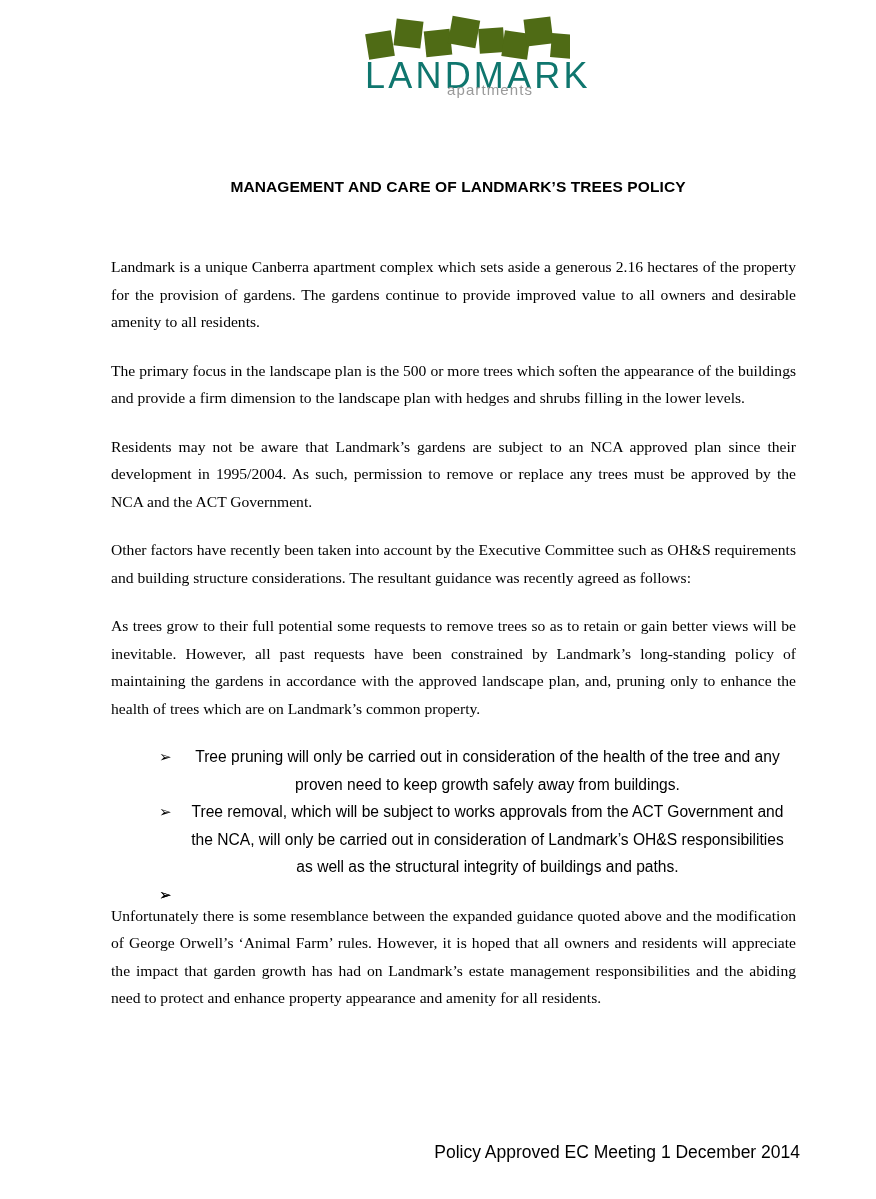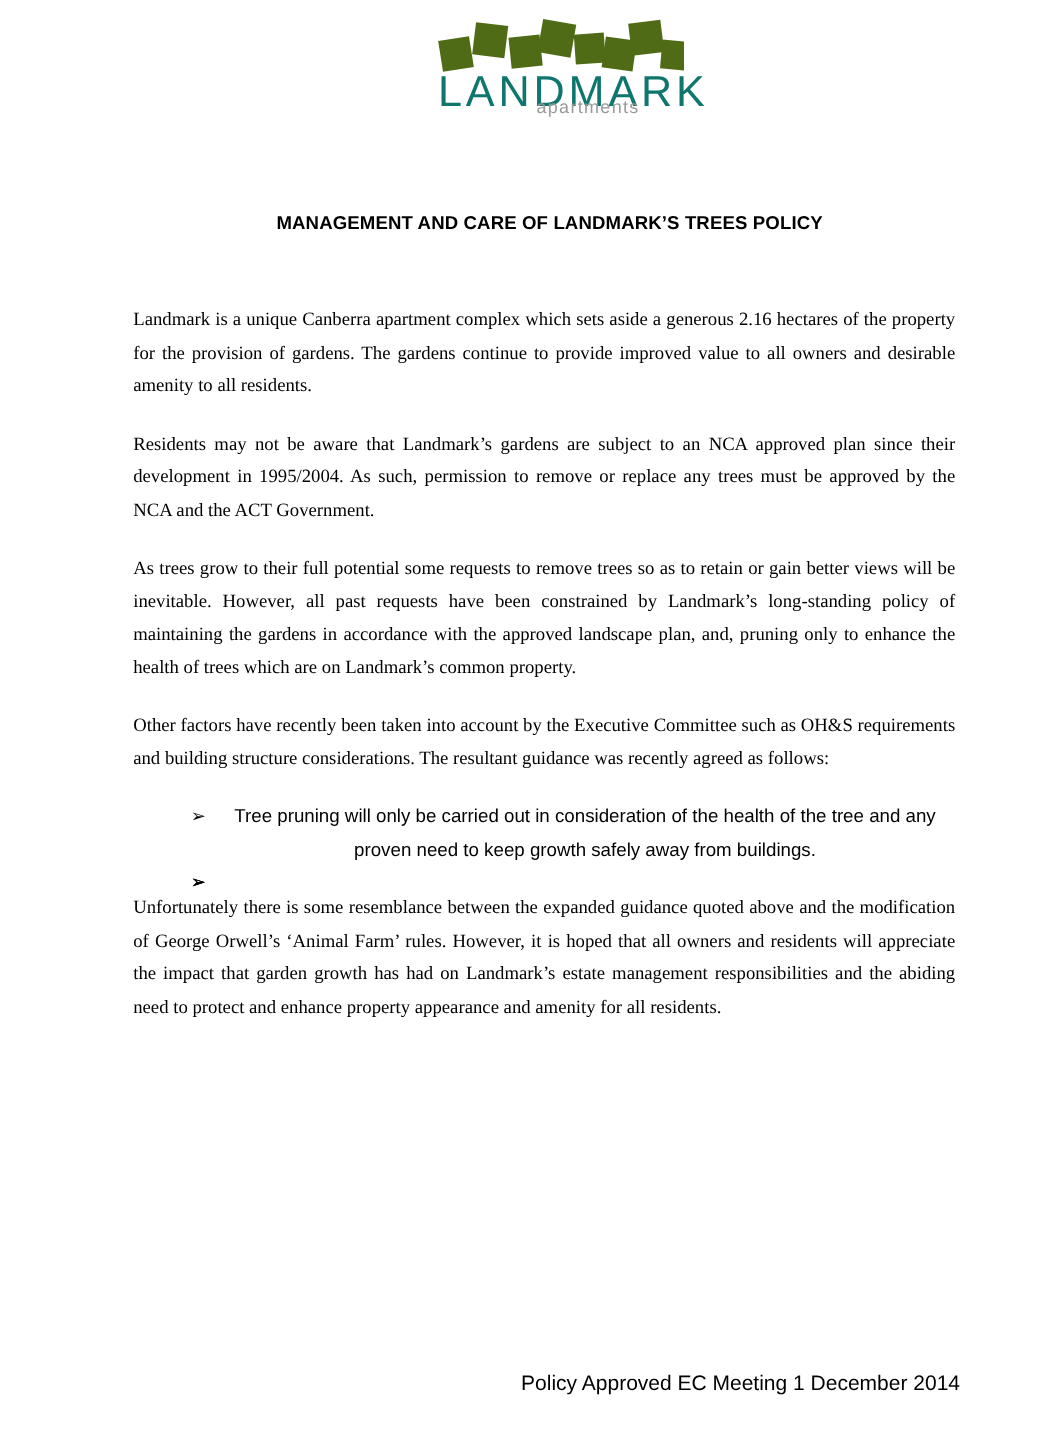--- a/index.html
+++ b/index.html
@@ -170,31 +170,33 @@
     </div>
     <div class="logo-wordmark">LANDMARK</div>
     <div class="logo-sub">apartments</div>
   </div>
 
   <div class="doc-title">MANAGEMENT AND CARE OF LANDMARK’S TREES POLICY</div>
 
   <div class="body-col">
 
     <p class="para">Landmark is a unique Canberra apartment complex which sets aside a generous 2.16 hectares of the property for the provision of gardens. The gardens continue to provide improved value to all owners and desirable amenity to all residents.</p>
+    <p class="para">The primary focus in the landscape plan is the 500 or more trees which soften the appearance of the buildings and provide a firm dimension to the landscape plan with hedges and shrubs filling in the lower levels.</p>
     <p class="para">Residents may not be aware that Landmark’s gardens are subject to an NCA approved plan since their development in 1995/2004. As such, permission to remove or replace any trees must be approved by the NCA and the ACT Government.</p>
+    <p class="para">Other factors have recently been taken into account by the Executive Committee such as OH&amp;S requirements and building structure considerations. The resultant guidance was recently agreed as follows:</p>
     <p class="para">As trees grow to their full potential some requests to remove trees so as to retain or gain better views will be inevitable. However, all past requests have been constrained by Landmark’s long-standing policy of maintaining the gardens in accordance with the approved landscape plan, and, pruning only to enhance the health of trees which are on Landmark’s common property.</p>
-    <p class="para">Other factors have recently been taken into account by the Executive Committee such as OH&amp;S requirements and building structure considerations. The resultant guidance was recently agreed as follows:</p>
 
     <ul class="bullets">
       <li>
         <span class="marker">➢</span>
         <span class="li-text">Tree pruning will only be carried out in consideration of the health of the tree and any proven need to keep growth safely away from buildings.</span>
       </li>
       <li>
         <span class="marker">➢</span>
+        <span class="li-text">Tree removal, which will be subject to works approvals from the ACT Government and the NCA, will only be carried out in consideration of Landmark’s OH&amp;S responsibilities as well as the structural integrity of buildings and paths.</span>
       </li>
       <li>
         <span class="marker">➢</span>
       </li>
       <li>
         <span class="marker">➢</span>
       </li>
     </ul>
 
     <p class="para">Unfortunately there is some resemblance between the expanded guidance quoted above and the modification of George Orwell’s ‘Animal Farm’ rules. However, it is hoped that all owners and residents will appreciate the impact that garden growth has had on Landmark’s estate management responsibilities and the abiding need to protect and enhance property appearance and amenity for all residents.</p>

